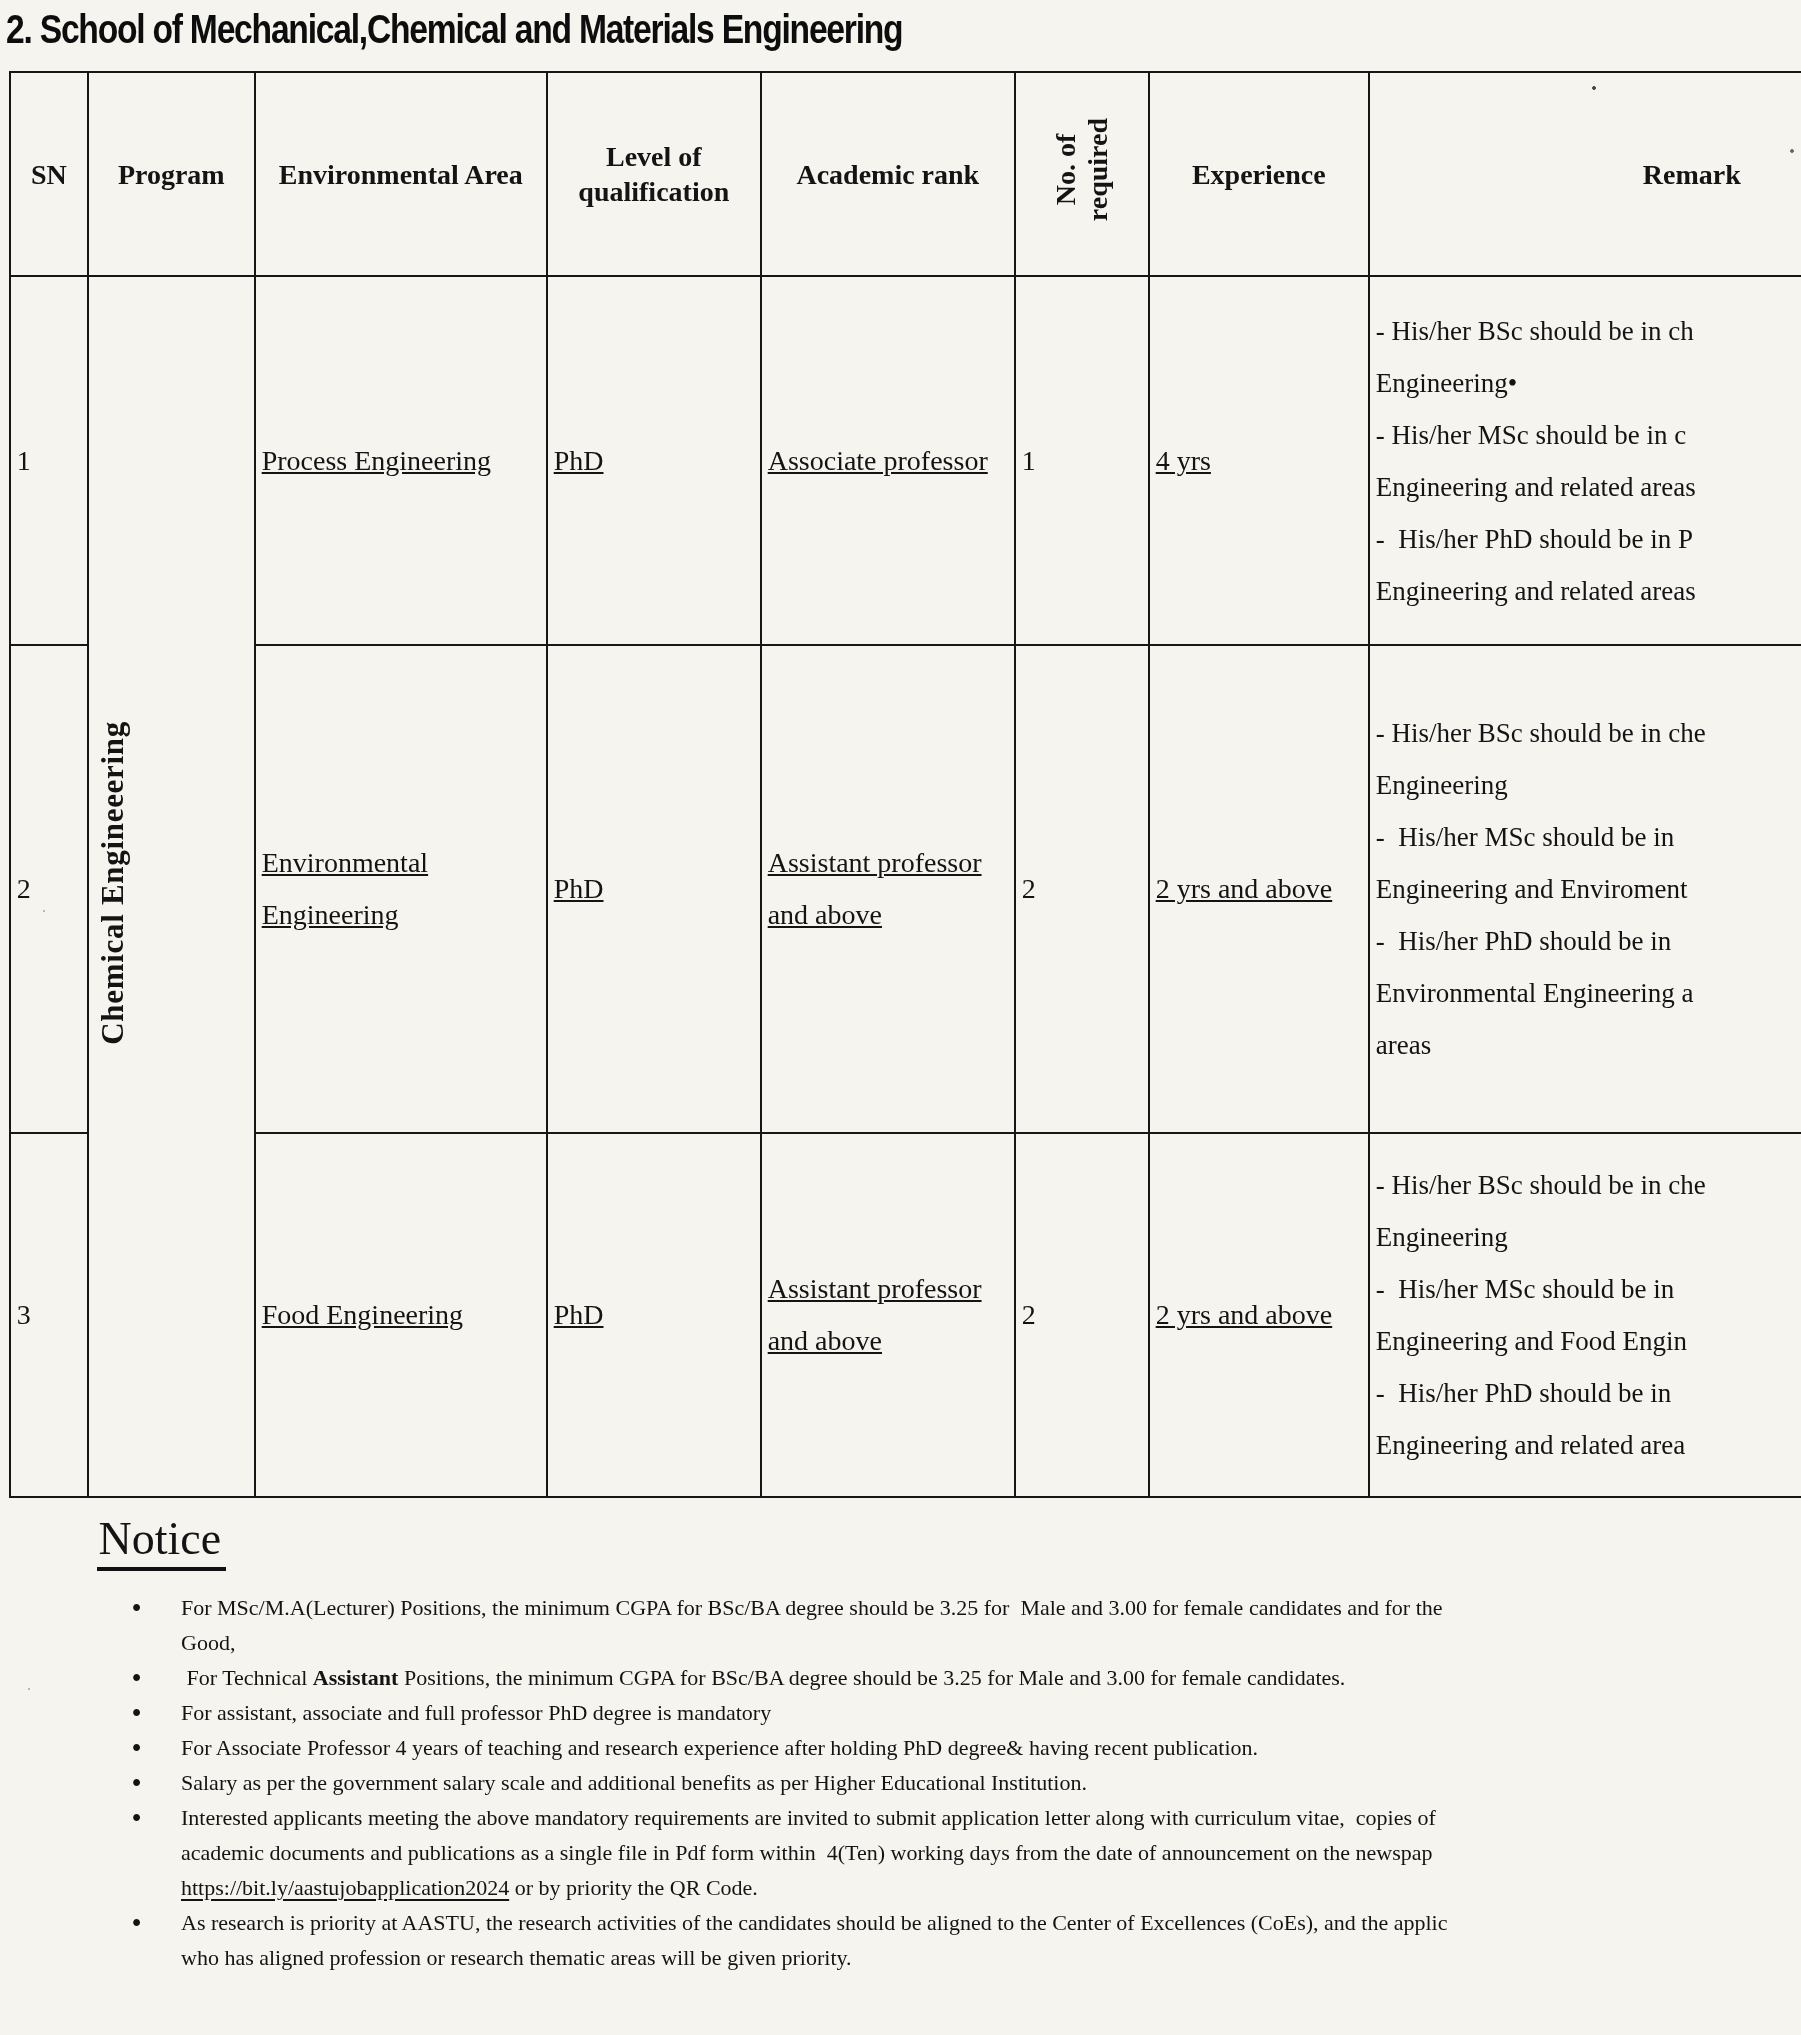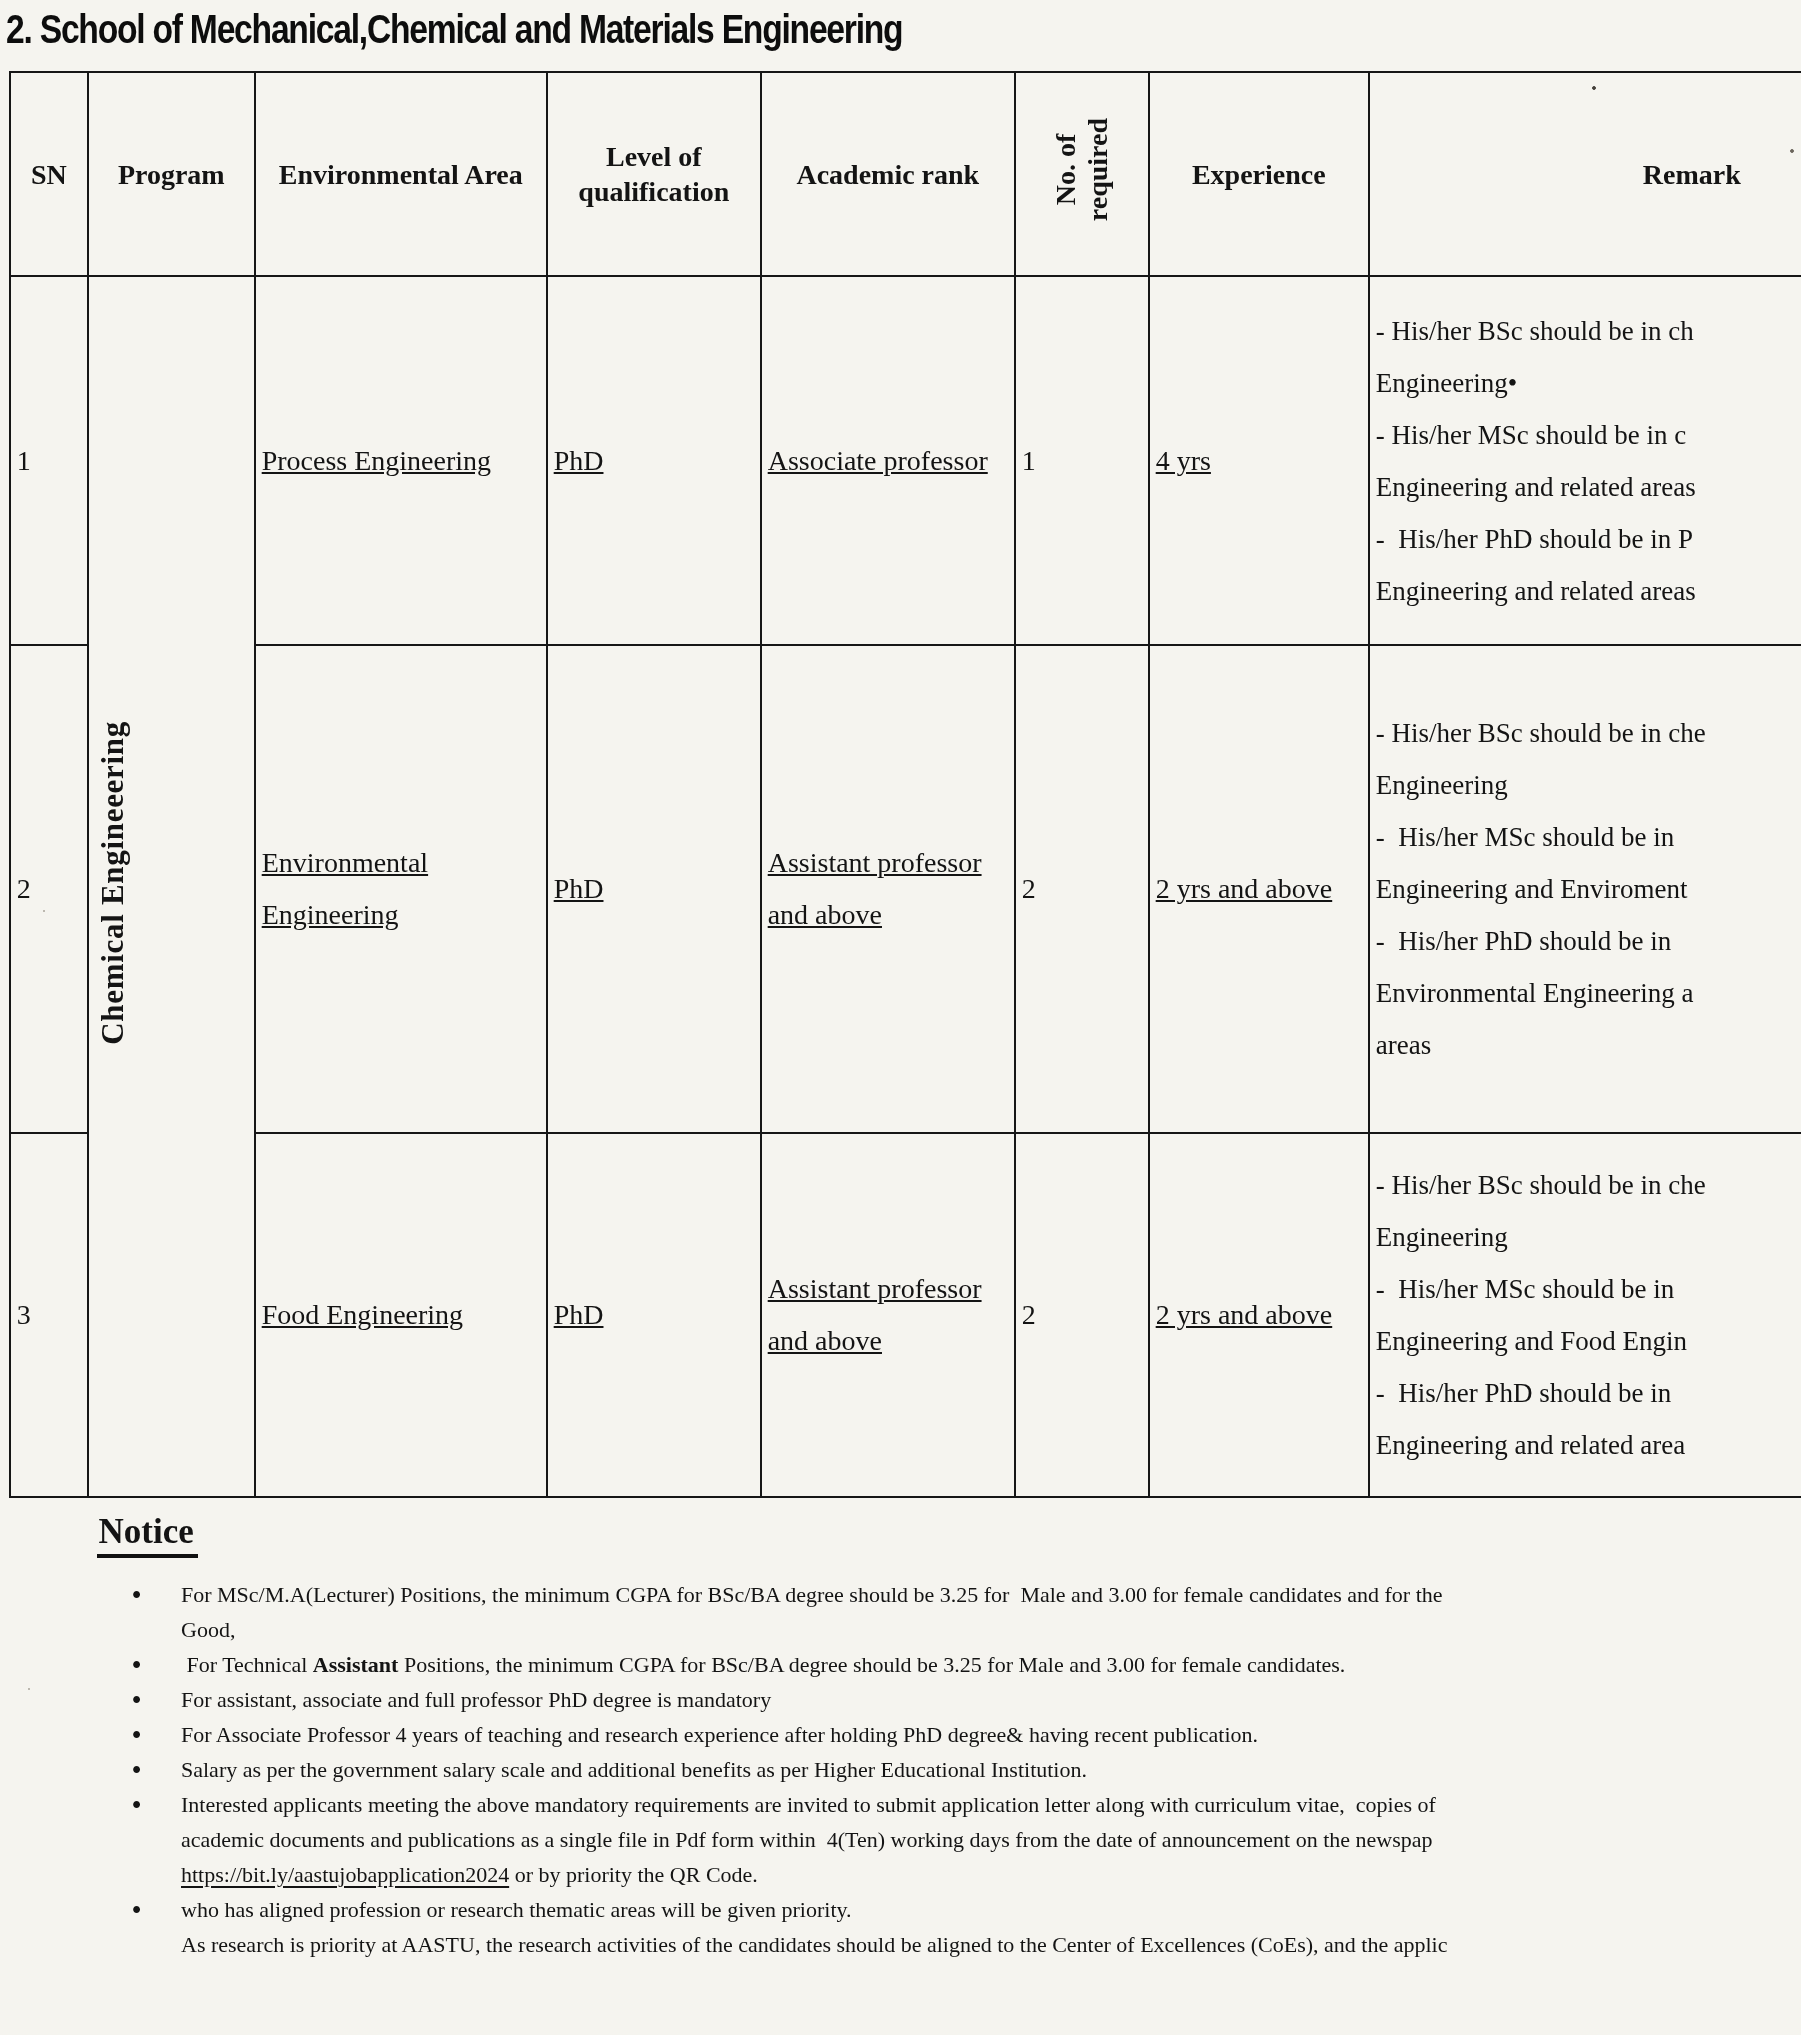--- a/index.html
+++ b/index.html
@@ -60,21 +60,21 @@
   .vert-head span{display:block;}
   .remark-cell{padding-left:19px;}
   .remark-line{
     white-space:pre;
     font-size:27px;line-height:52px;
     overflow:visible;
   }
   .notice{position:absolute;left:97px;top:1512px;width:1704px;}
   .notice-heading{
     display:inline-block;
-    font-size:35px;font-weight:bold;
+    font-size:46px;font-weight:normal;
     border-bottom:4.4px solid #111;
     padding:0 4.4px 1.5px 1.5px;
   }
   .bullets{margin-top:19px;margin-left:33px;}
   .bullet{position:relative;padding-left:51px;}
   .bullet::before{
     content:"\2022";
     position:absolute;left:1.5px;top:1.5px;
     font-size:29px;line-height:35px;
   }
@@ -199,18 +199,18 @@
     </div>
     <div class="bullet">
       <div class="bline">Salary as per the government salary scale and additional benefits as per Higher Educational Institution.</div>
     </div>
     <div class="bullet">
       <div class="bline">Interested applicants meeting the above mandatory requirements are invited to submit application letter along with curriculum vitae,  copies of</div>
       <div class="bline">academic documents and publications as a single file in Pdf form within  4(Ten) working days from the date of announcement on the newspap</div>
       <div class="bline"><span class="b-link">https://bit.ly/aastujobapplication2024</span><span> or by priority the QR Code.</span></div>
     </div>
     <div class="bullet">
+      <div class="bline">As research is priority at AASTU, the research activities of the candidates should be aligned to the Center of Excellences (CoEs), and the applic</div>
       <div class="bline">who has aligned profession or research thematic areas will be given priority.</div>
-      <div class="bline">As research is priority at AASTU, the research activities of the candidates should be aligned to the Center of Excellences (CoEs), and the applic</div>
     </div>
   </div>
 </div>
 
 
 </body></html>

